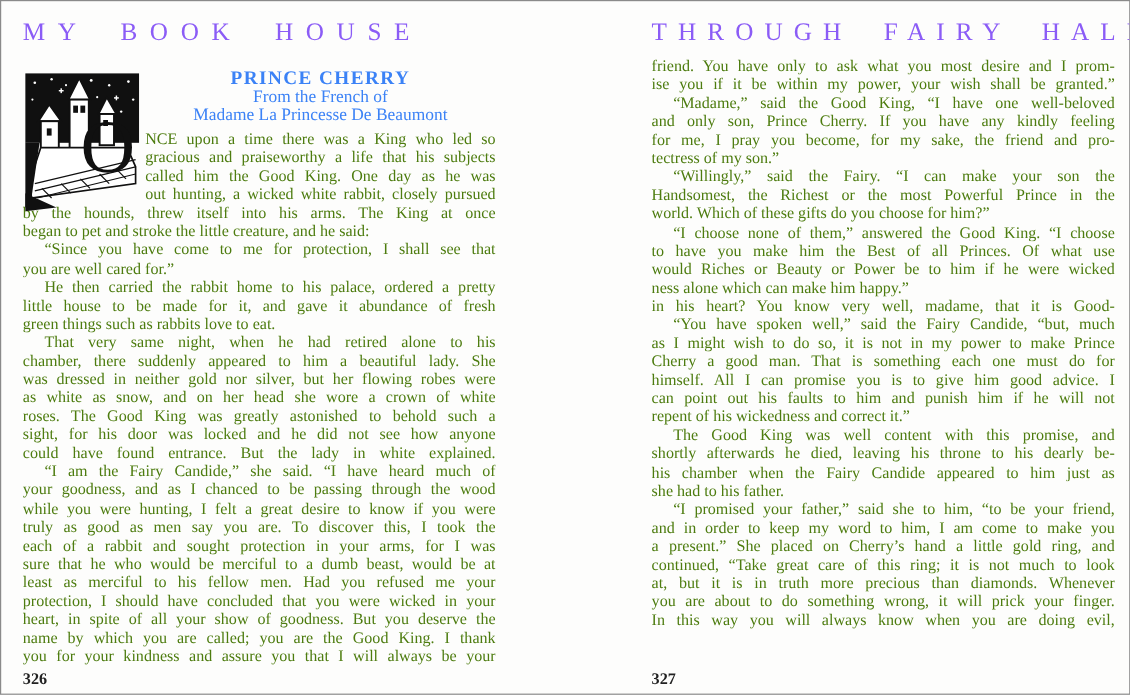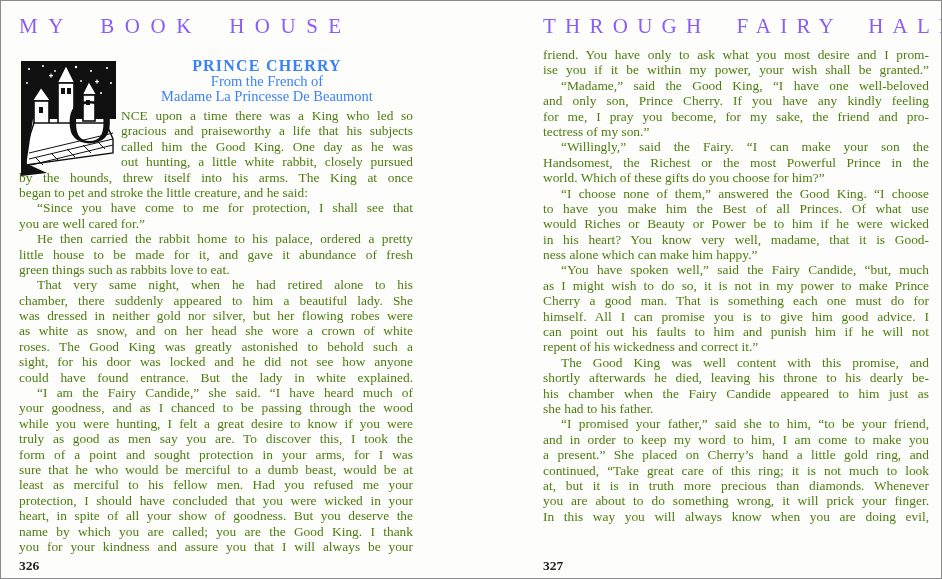--- a/index.html
+++ b/index.html
@@ -114,40 +114,40 @@
   <div class="heading">
     <div class="title">PRINCE CHERRY</div>
     <div class="sub">From the French of</div>
     <div class="sub">Madame La Princesse De Beaumont</div>
   </div>
 
   <div class="lines">
       <div class="tl wj">NCE upon a time there was a King who led so</div>
       <div class="tl wj">gracious and praiseworthy a life that his subjects</div>
       <div class="tl wj">called him the Good King.  One day as he was</div>
-      <div class="tl wj">out hunting, a little white rabbit, closely pursued</div>
+      <div class="tl wj">out hunting, a wicked white rabbit, closely pursued</div>
       <div class="tl j">by the hounds, threw itself into his arms.  The King at once</div>
       <div class="tl l">began to pet and stroke the little creature, and he said:</div>
       <div class="tl ij">“Since you have come to me for protection, I shall see that</div>
       <div class="tl l">you are well cared for.”</div>
       <div class="tl ij">He then carried the rabbit home to his palace, ordered a pretty</div>
       <div class="tl j">little house to be made for it, and gave it abundance of fresh</div>
       <div class="tl l">green things such as rabbits love to eat.</div>
       <div class="tl ij">That very same night, when he had retired alone to his</div>
       <div class="tl j">chamber, there suddenly appeared to him a beautiful lady.  She</div>
       <div class="tl j">was dressed in neither gold nor silver, but her flowing robes were</div>
       <div class="tl j">as white as snow, and on her head she wore a crown of white</div>
       <div class="tl j">roses.  The Good King was greatly astonished to behold such a</div>
       <div class="tl j">sight, for his door was locked and he did not see how anyone</div>
       <div class="tl j">could have found entrance.  But the lady in white explained.</div>
       <div class="tl ij">“I am the Fairy Candide,” she said.  “I have heard much of</div>
       <div class="tl j">your goodness, and as I chanced to be passing through the wood</div>
       <div class="tl j">while you were hunting, I felt a great desire to know if you were</div>
       <div class="tl j">truly as good as men say you are.  To discover this, I took the</div>
-      <div class="tl j">form of a point and sought protection in your arms, for I was</div>
+      <div class="tl j">each of a rabbit and sought protection in your arms, for I was</div>
       <div class="tl j">sure that he who would be merciful to a dumb beast, would be at</div>
       <div class="tl j">least as merciful to his fellow men.  Had you refused me your</div>
       <div class="tl j">protection, I should have concluded that you were wicked in your</div>
       <div class="tl j">heart, in spite of all your show of goodness.  But you deserve the</div>
       <div class="tl j">name by which you are called; you are the Good King.  I thank</div>
       <div class="tl j">you for your kindness and assure you that I will always be your</div>
     </div>
 
   <div class="page-num">326</div>
 </div>
@@ -161,22 +161,22 @@
       <div class="tl ij">“Madame,” said the Good King, “I have one well-beloved</div>
       <div class="tl j">and only son, Prince Cherry.  If you have any kindly feeling</div>
       <div class="tl j">for me, I pray you become, for my sake, the friend and pro-</div>
       <div class="tl l">tectress of my son.”</div>
       <div class="tl ij">“Willingly,” said the Fairy.  “I can make your son the</div>
       <div class="tl j">Handsomest, the Richest or the most Powerful Prince in the</div>
       <div class="tl l">world.  Which of these gifts do you choose for him?”</div>
       <div class="tl ij">“I choose none of them,” answered the Good King. “I choose</div>
       <div class="tl j">to have you make him the Best of all Princes.  Of what use</div>
       <div class="tl j">would Riches or Beauty or Power be to him if he were wicked</div>
+      <div class="tl l">ness alone which can make him happy.”</div>
       <div class="tl j">in his heart?  You know very well, madame, that it is Good-</div>
-      <div class="tl l">ness alone which can make him happy.”</div>
       <div class="tl ij">“You have spoken well,” said the Fairy Candide, “but, much</div>
       <div class="tl j">as I might wish to do so, it is not in my power to make Prince</div>
       <div class="tl j">Cherry a good man.  That is something each one must do for</div>
       <div class="tl j">himself.  All I can promise you is to give him good advice.  I</div>
       <div class="tl j">can point out his faults to him and punish him if he will not</div>
       <div class="tl l">repent of his wickedness and correct it.”</div>
       <div class="tl ij">The Good King was well content with this promise, and</div>
       <div class="tl j">shortly afterwards he died, leaving his throne to his dearly be-</div>
       <div class="tl j">his chamber when the Fairy Candide appeared to him just as</div>
       <div class="tl l">she had to his father.</div>

